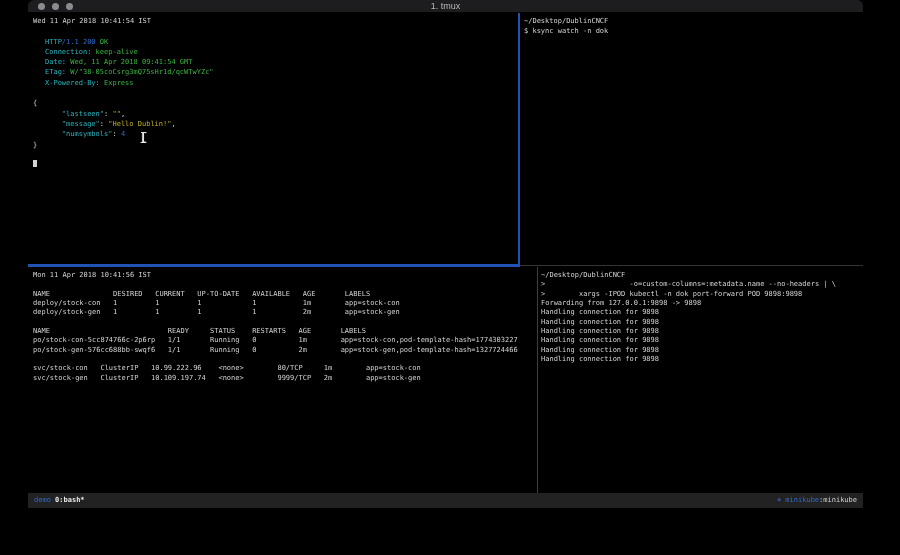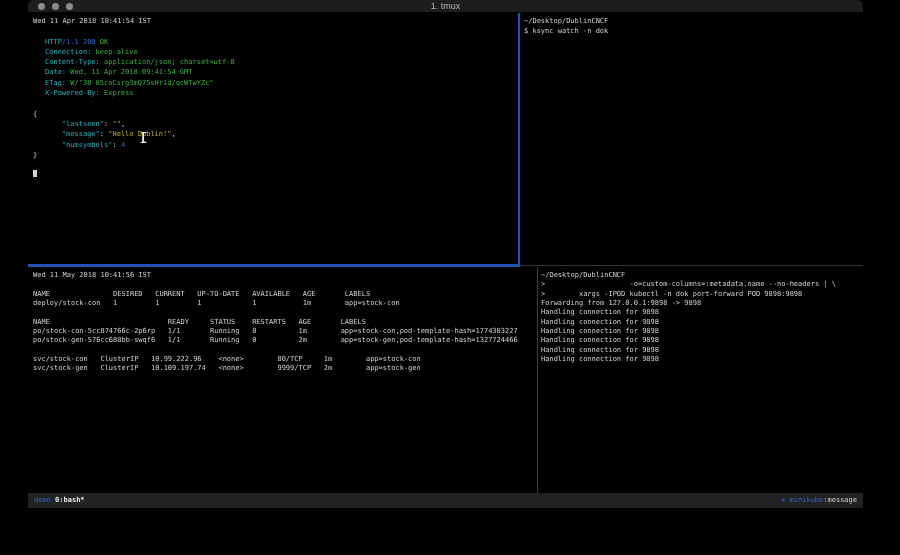--- a/index.html
+++ b/index.html
@@ -74,21 +74,20 @@
       <div class="win-title">1. tmux</div>
     </div>
 
     <div class="terminal">
 
       <div class="pane-tl">
         <div class="ln">Wed 11 Apr 2018 10:41:54 IST</div>
         <div class="ln">&nbsp;</div>
         <div class="ln"><span class="c-cyan">HTTP</span><span class="c-blue">/1.1 200</span><span class="c-green"> OK</span></div>
         <div class="ln"><span class="c-cyan">Connection:</span><span class="c-green"> keep-alive</span></div>
-        <div class="ln"><span class="c-cyan">Content-Type:</span><span class="c-green"> application/json; charset=utf-8</span></div>
         <div class="ln"><span class="c-cyan">Date:</span><span class="c-green"> Wed, 11 Apr 2018 09:41:54 GMT</span></div>
         <div class="ln"><span class="c-cyan">ETag:</span><span class="c-green"> W/"38-05coCsrg3mQ75sHr1d/qcWTwYZc"</span></div>
         <div class="ln"><span class="c-cyan">X-Powered-By:</span><span class="c-green"> Express</span></div>
         <div class="ln">&nbsp;</div>
         <div class="ln">{</div>
         <div class="ln"><span class="c-cyan">    "lastseen"</span><span class="c-white">: </span><span class="c-yellow">""</span><span class="c-white">,</span></div>
         <div class="ln"><span class="c-cyan">    "message"</span><span class="c-white">: </span><span class="c-yellow">"Hello Dublin!"</span><span class="c-white">,</span></div>
         <div class="ln"><span class="c-cyan">    "numsymbols"</span><span class="c-white">: </span><span class="c-blue">4</span></div>
         <div class="ln">}</div>
         <div class="ln">&nbsp;</div>
@@ -104,24 +103,25 @@
 
       <div class="pane-tr">
         <div class="ln">~/Desktop/DublinCNCF</div>
         <div class="ln">$ ksync watch -n dok</div>
       </div>
 
       <div class="hdiv-left"></div>
       <div class="hdiv-right"></div>
 
       <div class="pane-bl">
-        <div class="ln">Wed 11 May 2018 10:41:56 IST</div>
+        <div class="ln">Mon 11 Apr 2018 10:41:56 IST</div>
         <div class="ln">&nbsp;</div>
         <div class="ln">NAME               DESIRED   CURRENT   UP-TO-DATE   AVAILABLE   AGE       LABELS</div>
         <div class="ln">deploy/stock-con   1         1         1            1           1m        app=stock-con</div>
+        <div class="ln">deploy/stock-gen   1         1         1            1           2m        app=stock-gen</div>
         <div class="ln">&nbsp;</div>
         <div class="ln">NAME                            READY     STATUS    RESTARTS   AGE       LABELS</div>
         <div class="ln">po/stock-con-5cc874766c-2p6rp   1/1       Running   0          1m        app=stock-con,pod-template-hash=1774303227</div>
         <div class="ln">po/stock-gen-576cc688bb-swqf6   1/1       Running   0          2m        app=stock-gen,pod-template-hash=1327724466</div>
         <div class="ln">&nbsp;</div>
         <div class="ln">svc/stock-con   ClusterIP   10.99.222.96    &lt;none&gt;        80/TCP     1m        app=stock-con</div>
         <div class="ln">svc/stock-gen   ClusterIP   10.109.197.74   &lt;none&gt;        9999/TCP   2m        app=stock-gen</div>
       </div>
 
       <div class="vdiv-bottom"></div>
@@ -136,17 +136,17 @@
         <div class="ln">Handling connection for 9898</div>
         <div class="ln">Handling connection for 9898</div>
         <div class="ln">Handling connection for 9898</div>
         <div class="ln">Handling connection for 9898</div>
       </div>
 
     </div>
 
     <div class="statusbar">
       <div class="sb-left"><span class="sb-session">demo</span><span> </span><span class="sb-tab">0:bash*</span></div>
-      <div class="sb-right"><span class="sb-context">⎈ </span><span class="sb-context">minikube</span><span class="sb-namespace">:message</span></div>
+      <div class="sb-right"><span class="sb-context">⎈ </span><span class="sb-context">minikube</span><span class="sb-namespace">:minikube</span></div>
     </div>
 
   </div>
 </div>
 
 </body></html>

